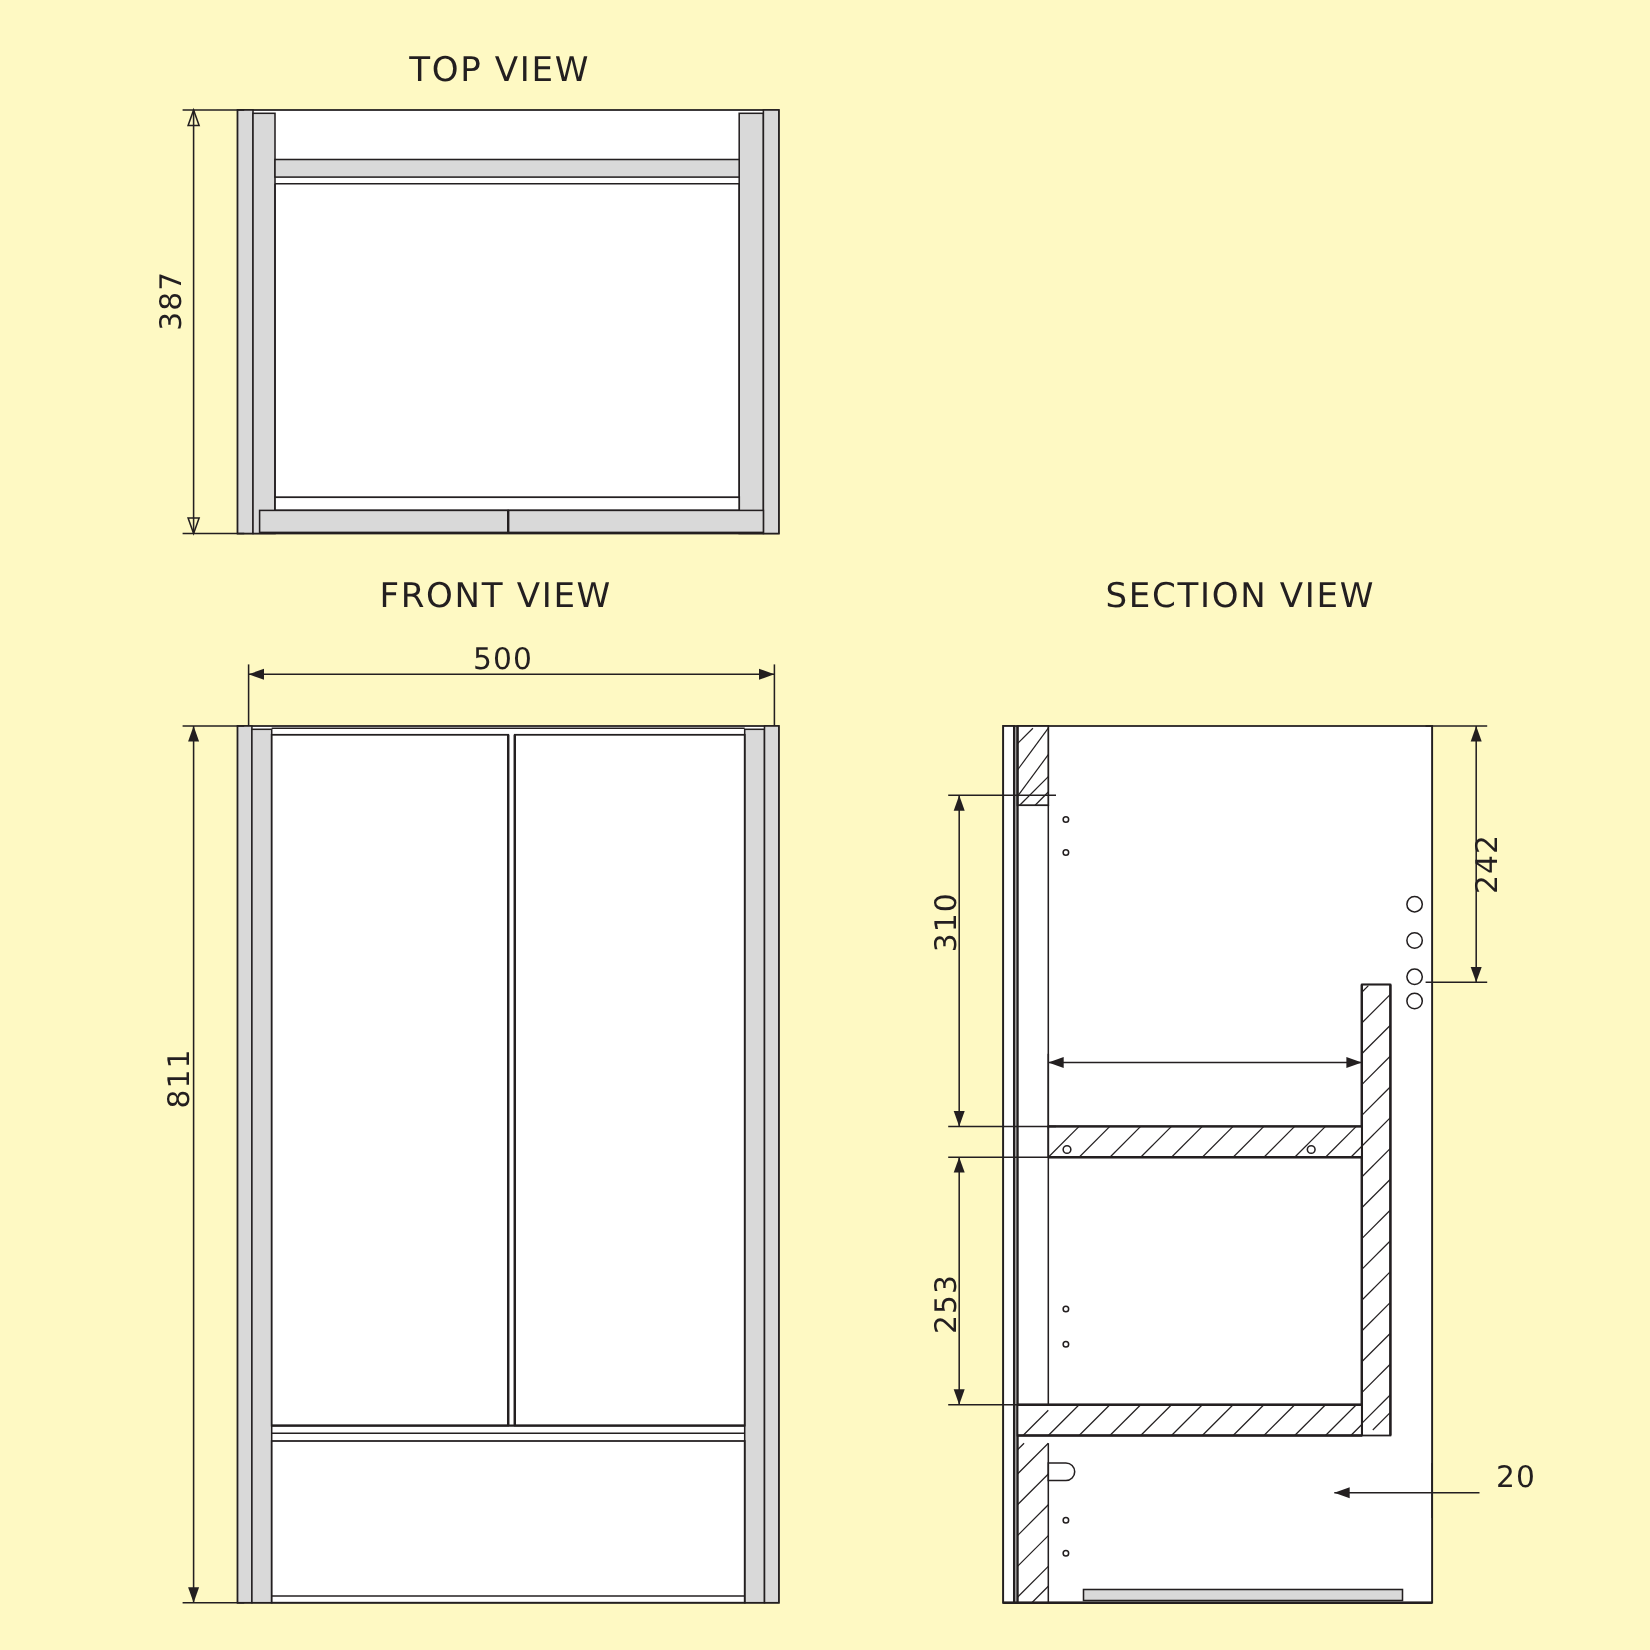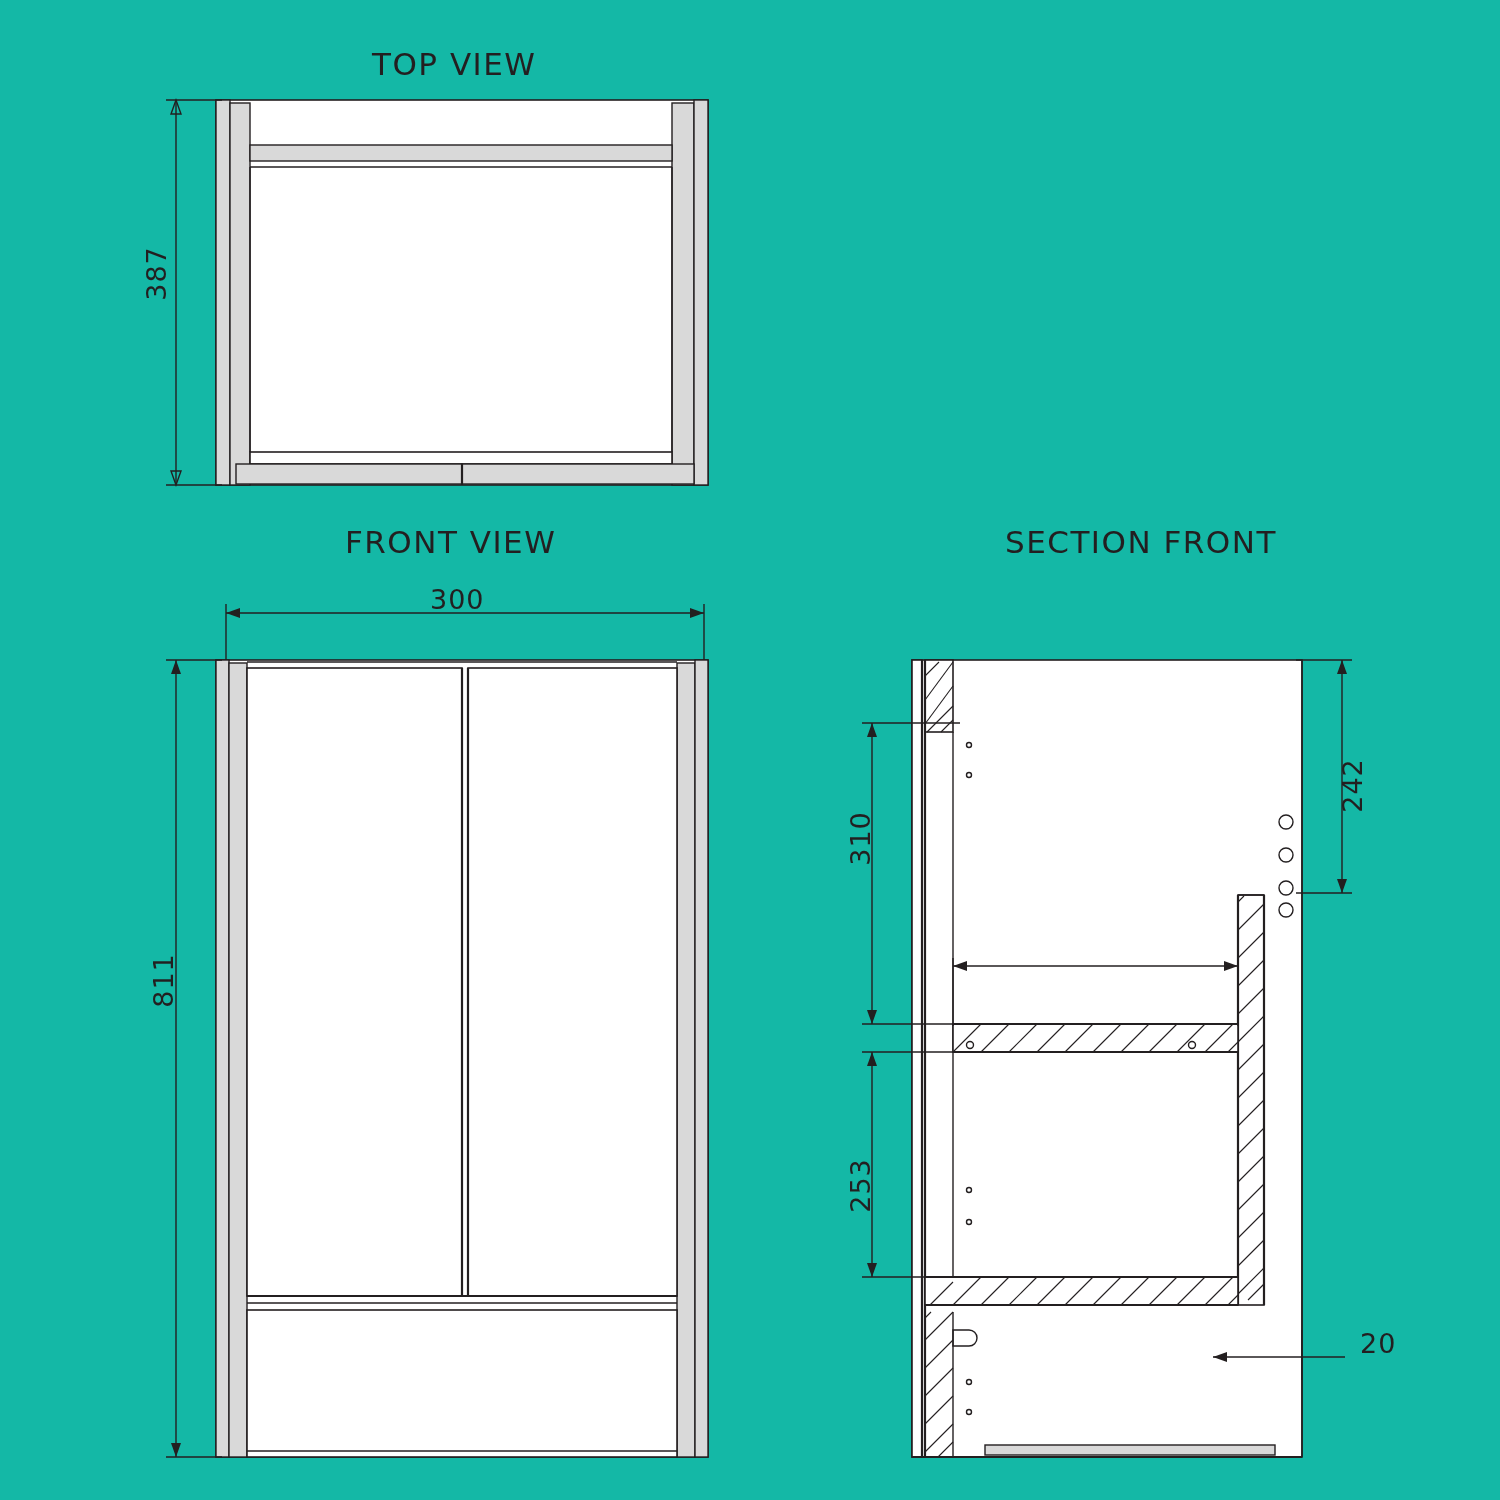--- a/index.html
+++ b/index.html
@@ -4,21 +4,21 @@
 <style>
   html, body {
     margin: 0;
     padding: 0;
     background: #ffffff;
   }
   #sheet {
     position: relative;
     width: 1500px;
     height: 1500px;
-    background: #14b8a6;
+    background: #fef9c3;
     font-family: "DejaVu Sans", sans-serif;
     overflow: hidden;
   }
   .view-title {
     position: absolute;
     font-size: 31px;
     letter-spacing: 1.5px;
     color: #231f20;
     white-space: nowrap;
     font-family: "DejaVu Sans", sans-serif;
@@ -49,24 +49,24 @@
   .hatch-line { stroke: #231f20; stroke-width: 1.1; }
   .dot { fill: none; stroke: #231f20; stroke-width: 1.4; }
 </style>
 </head>
 <body>
 
 <div id="sheet">
 
   <div class="view-title" style="left:372px; top:46px;">TOP VIEW</div>
   <div class="view-title" style="left:345px; top:524px;">FRONT VIEW</div>
-  <div class="view-title" style="left:1005px; top:524px;">SECTION FRONT</div>
+  <div class="view-title" style="left:1005px; top:524px;">SECTION VIEW</div>
 
   <div class="dim-label vert" style="left:129px; top:258px;">387</div>
-  <div class="dim-label" style="left:430px; top:584px;">300</div>
+  <div class="dim-label" style="left:430px; top:584px;">500</div>
   <div class="dim-label vert" style="left:136px; top:965px;">811</div>
   <div class="dim-label vert" style="left:833px; top:823px;">310</div>
   <div class="dim-label vert" style="left:1325px; top:770px;">242</div>
   <div class="dim-label" style="left:1088px; top:934px;">292</div>
   <div class="dim-label vert" style="left:833px; top:1170px;">253</div>
   <div class="dim-label" style="left:1360px; top:1328px;">20</div>
 
   <svg class="layer" viewBox="0 0 1500 1500">
 
     <g>

